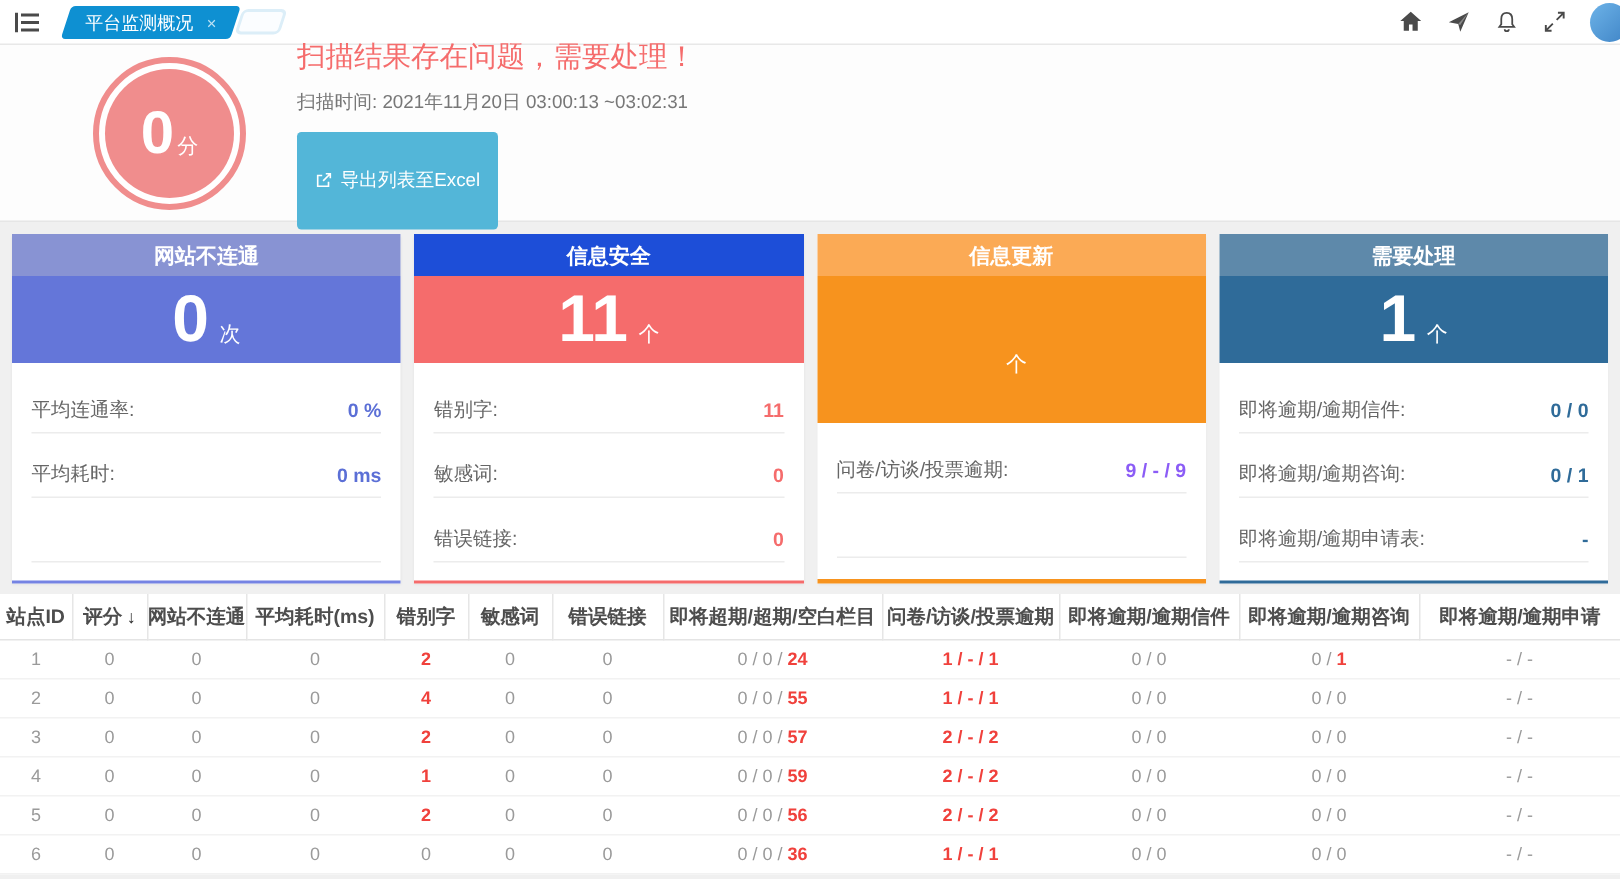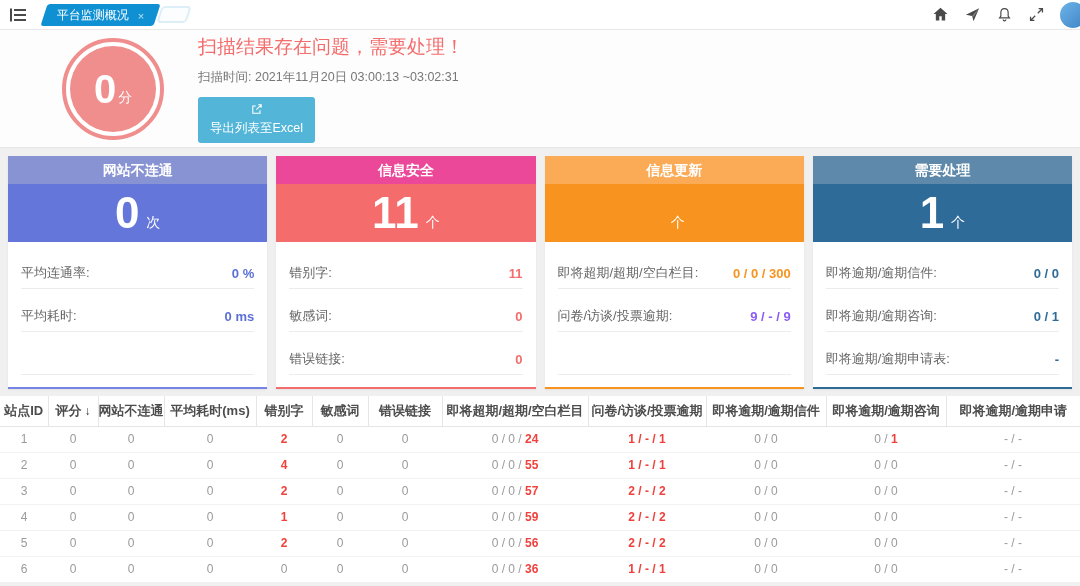--- a/index.html
+++ b/index.html
@@ -30,21 +30,21 @@
     background:#fff; display:flex; align-items:center; justify-content:center; flex-shrink:0; }
   .score-fill { width:86px; height:86px; border-radius:50%; background:#f08d8d;
     display:flex; align-items:center; justify-content:center; }
   .score-num { color:#fff; font-size:40px; font-weight:bold; line-height:1; }
   .score-unit { color:#fff; font-size:14px; margin:18px 0 0 2px; }
   .summary-text { margin-left:34px; }
   .alert-title { font-size:19px; color:#f56c6c; font-weight:500; }
   .scan-time { font-size:12.5px; color:#777; margin-top:9px; }
   .export-btn { margin-top:11px; display:inline-flex; align-items:center; gap:5px;
     background:#53b6d8; color:#fff; border:none; border-radius:3px;
-    padding:6px 12px; font-size:12.5px; cursor:pointer; font-family:inherit;flex-direction:column; }
+    padding:24px 12px; font-size:12.5px; cursor:pointer; font-family:inherit; }
   .export-btn svg { width:12px; height:12px; }
 
   
   .cards { display:flex; gap:9px; padding:8px 8px 0 8px; }
   .card { flex:1; background:#fff; height:233px; display:flex; flex-direction:column;
     box-shadow:0 1px 2px rgba(0,0,0,.06); }
   .card-header { height:28px; line-height:28px; text-align:center; color:#fff;
     font-size:14px; font-weight:bold; }
   .card-body { height:98px; display:flex; align-items:center; justify-content:center; color:#fff; }
   .card-value { font-size:44px; font-weight:bold; line-height:1; }
@@ -154,21 +154,21 @@
         </div>
         <div class="stat-row">
           <span class="stat-label">平均耗时:</span>
           <span class="stat-value" style="color: rgb(91, 111, 214);">0 ms</span>
         </div>
         <div class="stat-row"></div>
       </div>
       <div class="card-accent" style="background: rgb(117, 131, 227);"></div>
     </div>
     <div class="card">
-      <div class="card-header" style="background: #ec4899; text-align: center;">信息安全</div>
+      <div class="card-header" style="background: #1d4ed8; text-align: center;">信息安全</div>
       <div class="card-body" style="background: rgb(245, 108, 108);">
         <span class="card-value">11</span>
         <span class="card-unit">个</span>
       </div>
       <div class="card-stats">
         <div class="stat-row">
           <span class="stat-label">错别字:</span>
           <span class="stat-value" style="color: rgb(245, 108, 108);">11</span>
         </div>
         <div class="stat-row">
@@ -181,24 +181,20 @@
         </div>
       </div>
       <div class="card-accent" style="background: rgb(245, 108, 108);"></div>
     </div>
     <div class="card">
       <div class="card-header" style="background: rgb(251, 170, 85);">信息更新</div>
       <div class="card-body" style="background: rgb(247, 147, 30);">
         <span class="card-unit">个</span>
       </div>
       <div class="card-stats">
-        <div class="stat-row">
-          <span class="stat-label">即将超期/超期/空白栏目:</span>
-          <span class="stat-value" style="color: rgb(247, 147, 30);">0 / 0 / 300</span>
-        </div>
         <div class="stat-row">
           <span class="stat-label">问卷/访谈/投票逾期:</span>
           <span class="stat-value" style="color: #8b5cf6;">9 / - / 9</span>
         </div>
         <div class="stat-row"></div>
       </div>
       <div class="card-accent" style="background: rgb(247, 147, 30);"></div>
     </div>
     <div class="card">
       <div class="card-header" style="background: rgb(94, 137, 170);">需要处理</div>

